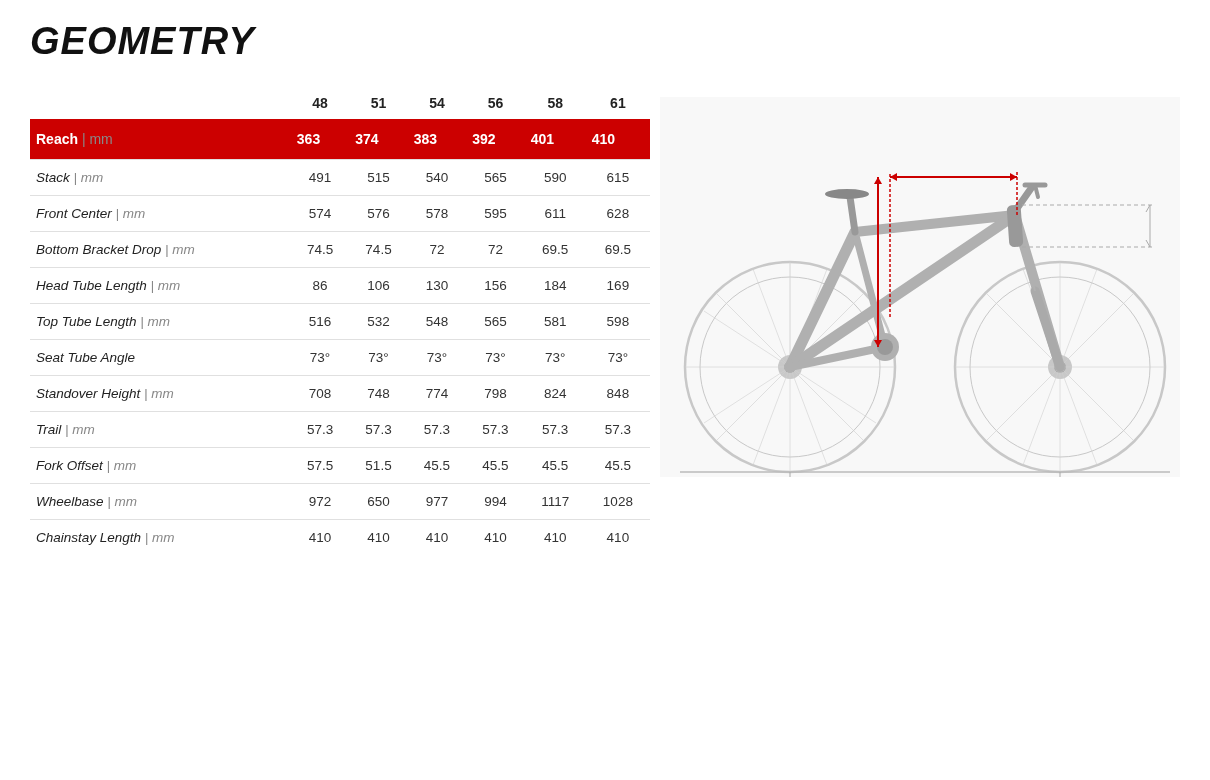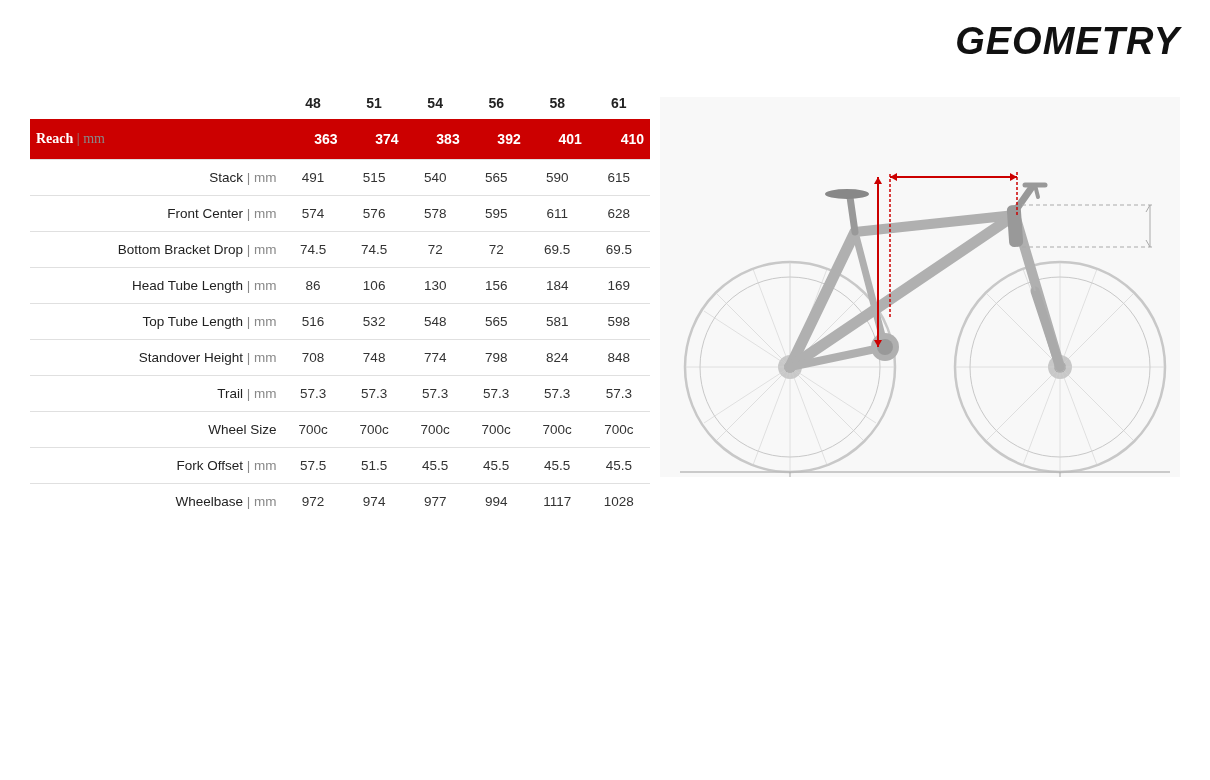--- a/index.html
+++ b/index.html
@@ -11,21 +11,20 @@
       min-height: 780px;
       padding: 20px 30px;
     }
     h1.geometry-title {
       font-style: italic;
       font-weight: 900;
       font-size: 38px;
       letter-spacing: 1px;
       margin-bottom: 24px;
       color: #111;
-      text-align: right;
     }
     .content-wrapper {
       display: flex;
       gap: 10px;
       align-items: flex-start;
     }
     .table-section {
       flex: 0 0 620px;
       min-width: 0;
     }
@@ -53,35 +52,35 @@
       text-align: left;
     }
     tr.data-row td {
       padding: 10px 6px;
       border-top: 1px solid #e0e0e0;
       text-align: center;
       color: #333;
       font-size: 13.5px;
     }
     tr.data-row td:first-child {
-      text-align: right;
+      text-align: left;
       font-weight: 400;
       color: #222;
+      font-style: italic;
     }
     tr.highlight-row td {
       background: #cc0000;
       color: #fff;
       font-weight: 700;
       padding: 12px 6px;
-      text-align: right;
+      text-align: left;
       font-size: 14px;
     }
     tr.highlight-row td:first-child {
       text-align: left;
-      font-family: Liberation Serif, serif;
     }
     .label-bold {
       font-weight: 700;
     }
     .label-unit {
       color: #888;
       font-weight: 400;
     }
     
     .bike-diagram {
@@ -157,63 +156,72 @@
           <tr class="data-row">
             <td><span>Top Tube Length</span> <span class="label-unit">| mm</span></td>
             <td>516</td>
             <td>532</td>
             <td>548</td>
             <td>565</td>
             <td>581</td>
             <td>598</td>
           </tr>
           <tr class="data-row">
+            <td><span>Seat Tube Angle</span></td>
+            <td>73°</td>
+            <td>73°</td>
+            <td>73°</td>
+            <td>73°</td>
+            <td>73°</td>
+            <td>73°</td>
+          </tr>
+          <tr class="data-row">
             <td><span>Standover Height</span> <span class="label-unit">| mm</span></td>
             <td>708</td>
             <td>748</td>
             <td>774</td>
             <td>798</td>
             <td>824</td>
             <td>848</td>
           </tr>
           <tr class="data-row">
             <td><span>Trail</span> <span class="label-unit">| mm</span></td>
             <td>57.3</td>
             <td>57.3</td>
             <td>57.3</td>
             <td>57.3</td>
             <td>57.3</td>
             <td>57.3</td>
           </tr>
           <tr class="data-row">
-            <td><span>Wheel Size</span></td>
-            <td>700c</td>
-            <td>700c</td>
-            <td>700c</td>
-            <td>700c</td>
-            <td>700c</td>
-            <td>700c</td>
-          </tr>
-          <tr class="data-row">
             <td><span>Fork Offset</span> <span class="label-unit">| mm</span></td>
             <td>57.5</td>
             <td>51.5</td>
             <td>45.5</td>
             <td>45.5</td>
             <td>45.5</td>
             <td>45.5</td>
           </tr>
           <tr class="data-row">
             <td><span>Wheelbase</span> <span class="label-unit">| mm</span></td>
             <td>972</td>
-            <td>974</td>
+            <td>650</td>
             <td>977</td>
             <td>994</td>
             <td>1117</td>
             <td>1028</td>
+          </tr>
+          <tr class="data-row">
+            <td><span>Chainstay Length</span> <span class="label-unit">| mm</span></td>
+            <td>410</td>
+            <td>410</td>
+            <td>410</td>
+            <td>410</td>
+            <td>410</td>
+            <td>410</td>
           </tr>
         </tbody>
     </table>
   </div>
 
   <div class="diagram-section">
 
     <svg class="bike-diagram" viewBox="0 0 520 380" xmlns="http://www.w3.org/2000/svg">
 
       <rect width="520" height="380" fill="#f8f8f8"></rect>

